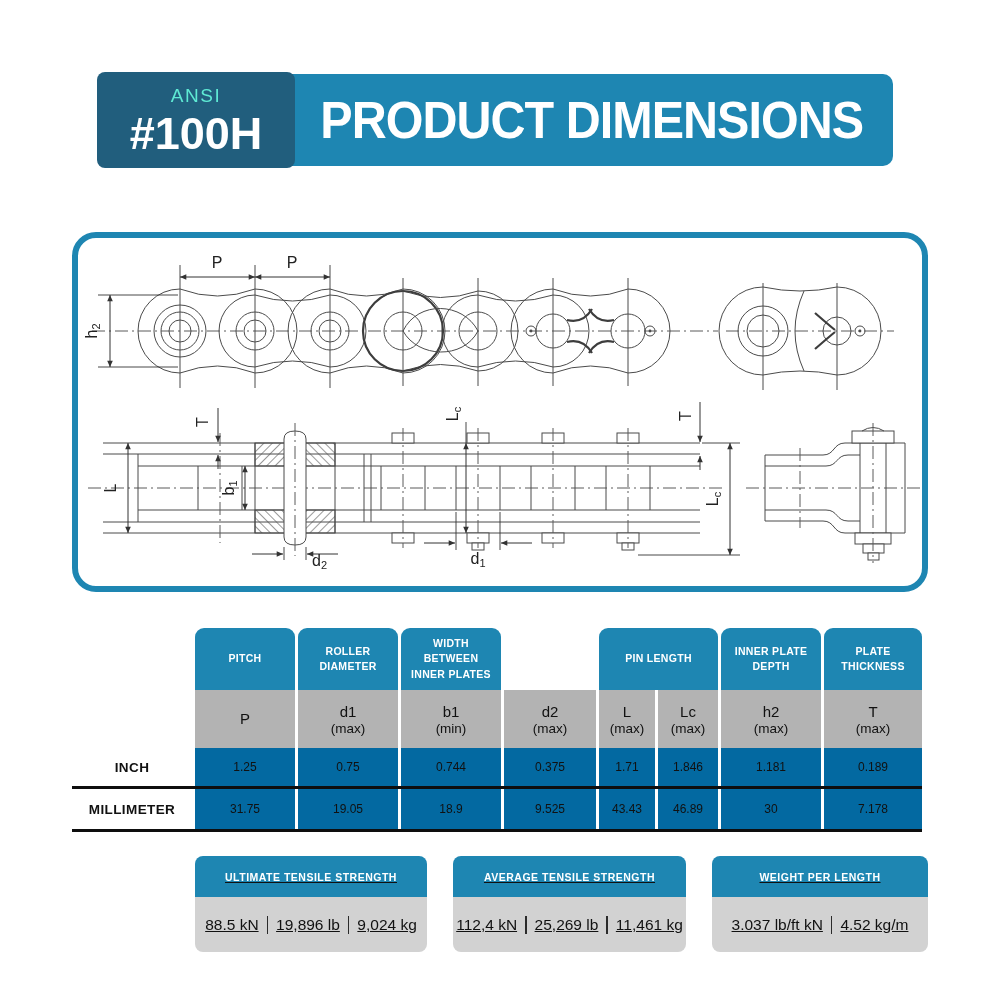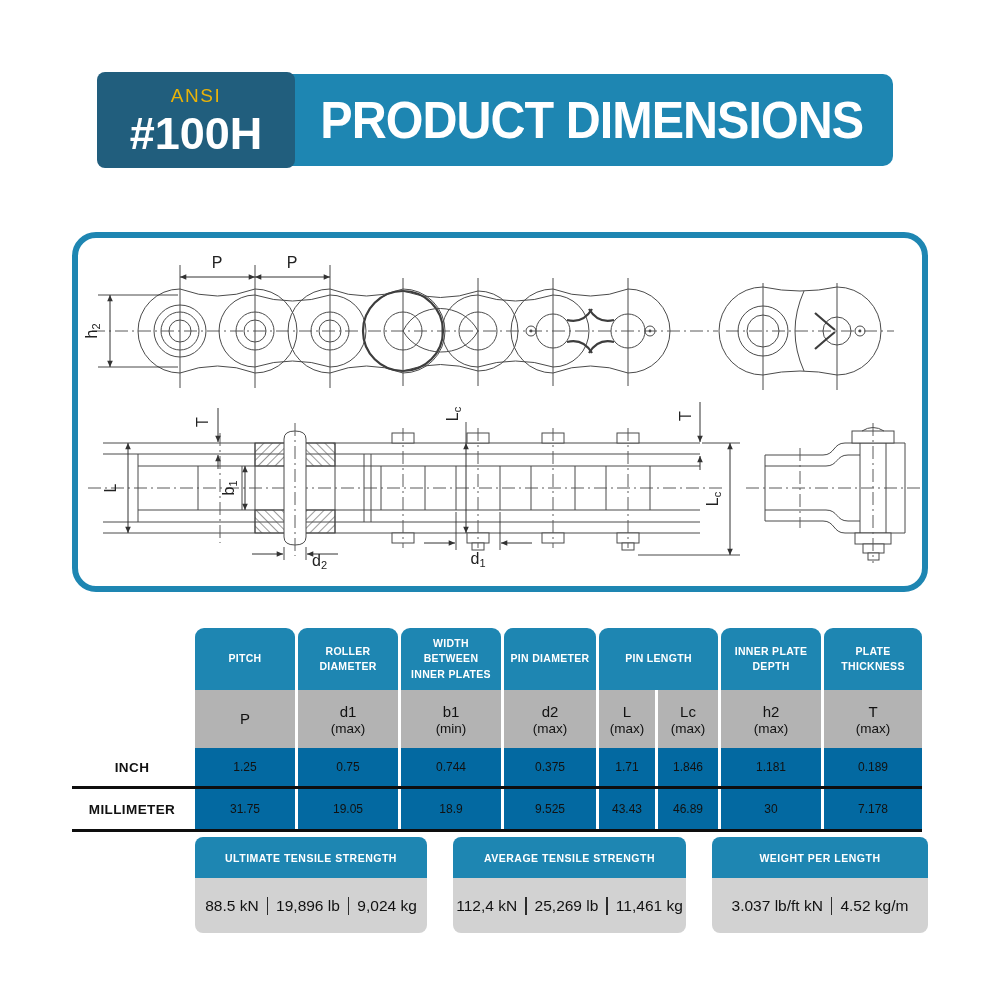--- a/index.html
+++ b/index.html
@@ -2,21 +2,21 @@
 <html><head>
 <meta charset="utf-8">
 <style>
   html,body{margin:0;padding:0;background:#fff;}
   .page{position:relative;width:1000px;height:1000px;background:#fff;overflow:hidden;
         font-family:"Liberation Sans",sans-serif;color:#111;}
 
   
   .hdr-badge{position:absolute;left:97px;top:72px;width:198px;height:96px;border-radius:8px;
              display:flex;flex-direction:column;align-items:center;justify-content:center;z-index:2;}
-  .hdr-badge .std{color:#eab308;font-size:19px;letter-spacing:1.5px;font-weight:400;margin-bottom:4px;}
+  .hdr-badge .std{color:#5eead4;font-size:19px;letter-spacing:1.5px;font-weight:400;margin-bottom:4px;}
   .hdr-badge .model{color:#fff;font-size:45px;font-weight:bold;line-height:1;}
   .hdr-bar{position:absolute;left:290px;top:74px;width:603px;height:92px;border-radius:0 10px 10px 0;
            display:flex;align-items:center;justify-content:center;z-index:1;}
   .hdr-bar .title{color:#fff;font-size:51px;font-weight:bold;letter-spacing:-1px;
                   transform:scaleX(.95);white-space:nowrap;}
 
   
   .draw-box{position:absolute;left:72px;top:232px;width:856px;height:360px;box-sizing:border-box;
             border:6px solid #1E86B2;border-radius:24px;background:#fff;}
   .draw-box svg{display:block;width:844px;height:348px;}
@@ -45,21 +45,21 @@
   .sh .sym{font-size:15px;}
   .sh .qual{font-size:13.5px;margin-top:1px;}
   .rowlabel{background:#fff;display:flex;align-items:center;justify-content:center;
             font-size:13.5px;font-weight:bold;letter-spacing:.4px;grid-column:1;}
   .cell{background:#0369a1;display:flex;align-items:center;justify-content:center;font-size:12px;}
   .r3{grid-row:3}.r5{grid-row:5}
   .divider{grid-column:1 / -1;background:#0e0e0e;height:3px;}
   .d1r{grid-row:4}.d2r{grid-row:6}
 
   
-  .info-box{position:absolute;top:837px;}
+  .info-box{position:absolute;top:856px;text-decoration:underline;}
   .ib-head{background:#1E86B2;color:#fff;height:41px;border-radius:8px 8px 0 0;display:flex;
            align-items:center;justify-content:center;font-size:10.5px;font-weight:bold;letter-spacing:.5px;}
   .ib-body{background:#D2D2D2;height:55px;border-radius:0 0 8px 8px;display:flex;
            align-items:center;justify-content:center;font-size:15.5px;}
   .ib-sep{width:1.5px;height:18px;background:#2b2b2b;margin:0 8px;}
   .box1{left:195px;width:232px;}.box2{left:453px;width:233px;}.box3{left:712px;width:216px;border-radius:31px;}
 </style>
 </head>
 <body>
 
@@ -264,21 +264,20 @@
           <line class="cl" x1="795" y1="185" x2="795" y2="325"></line>
         </g>
       </g>
     </svg>
   </div>
 
   <div class="dim-table">
     <div class="th c2">PITCH</div>
     <div class="th c3">ROLLER DIAMETER</div>
     <div class="th c4">WIDTH BETWEEN INNER PLATES</div>
-    <div class="th c5">PIN DIAMETER</div>
     <div class="th c67">PIN LENGTH</div>
     <div class="th c8">INNER PLATE DEPTH</div>
     <div class="th c9">PLATE THICKNESS</div>
 
     <div class="sh c2">
         <span class="sym">P</span>
         <span class="qual"></span>
       </div>
     <div class="sh c3">
         <span class="sym">d1</span>

